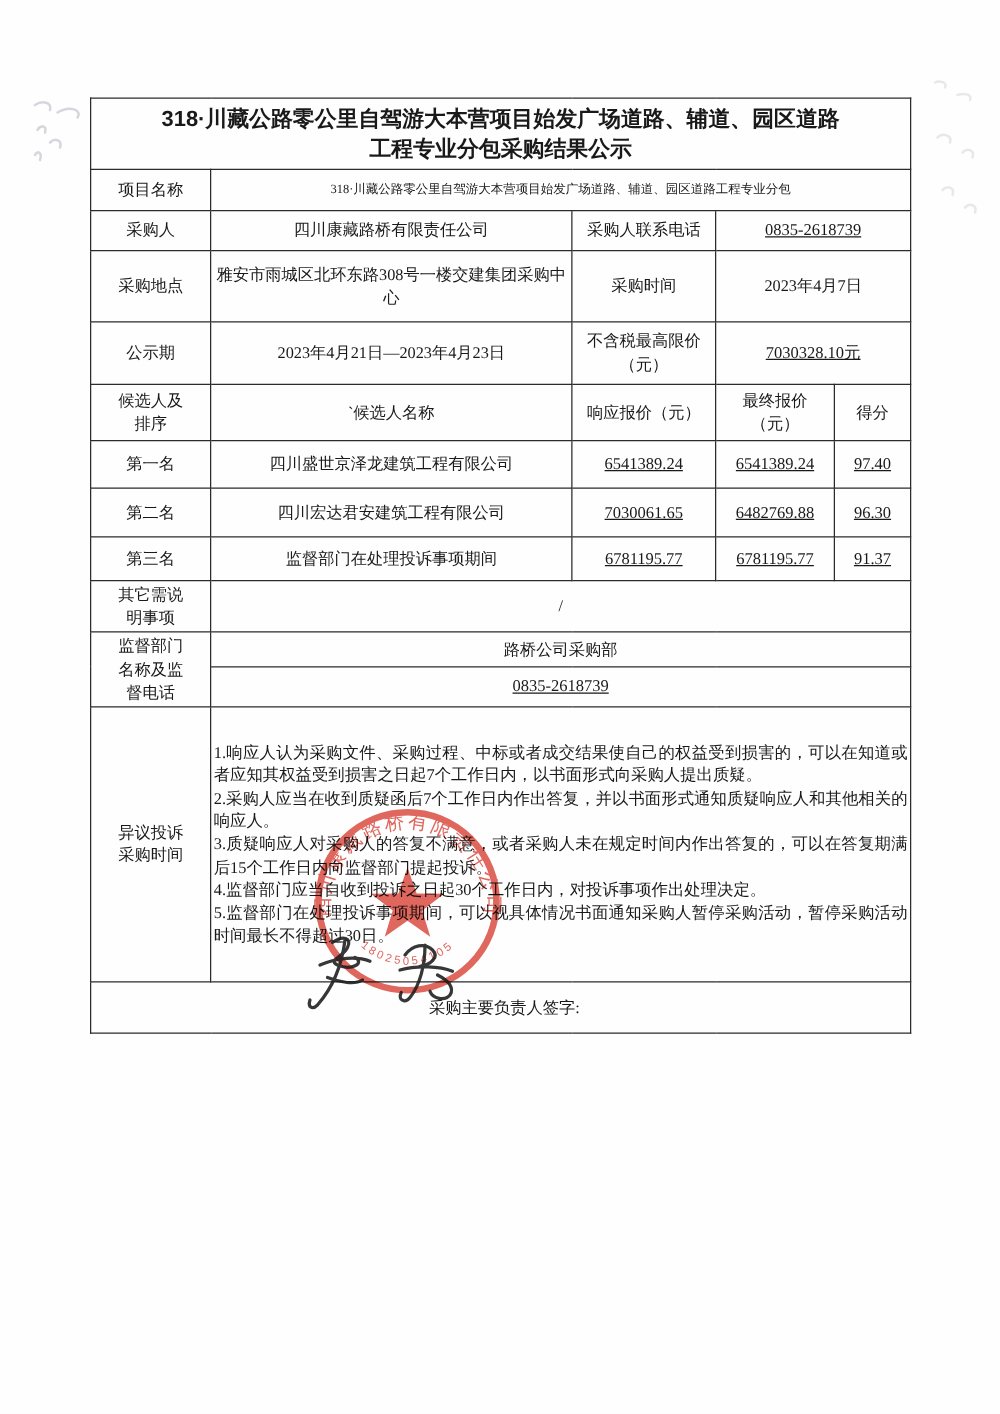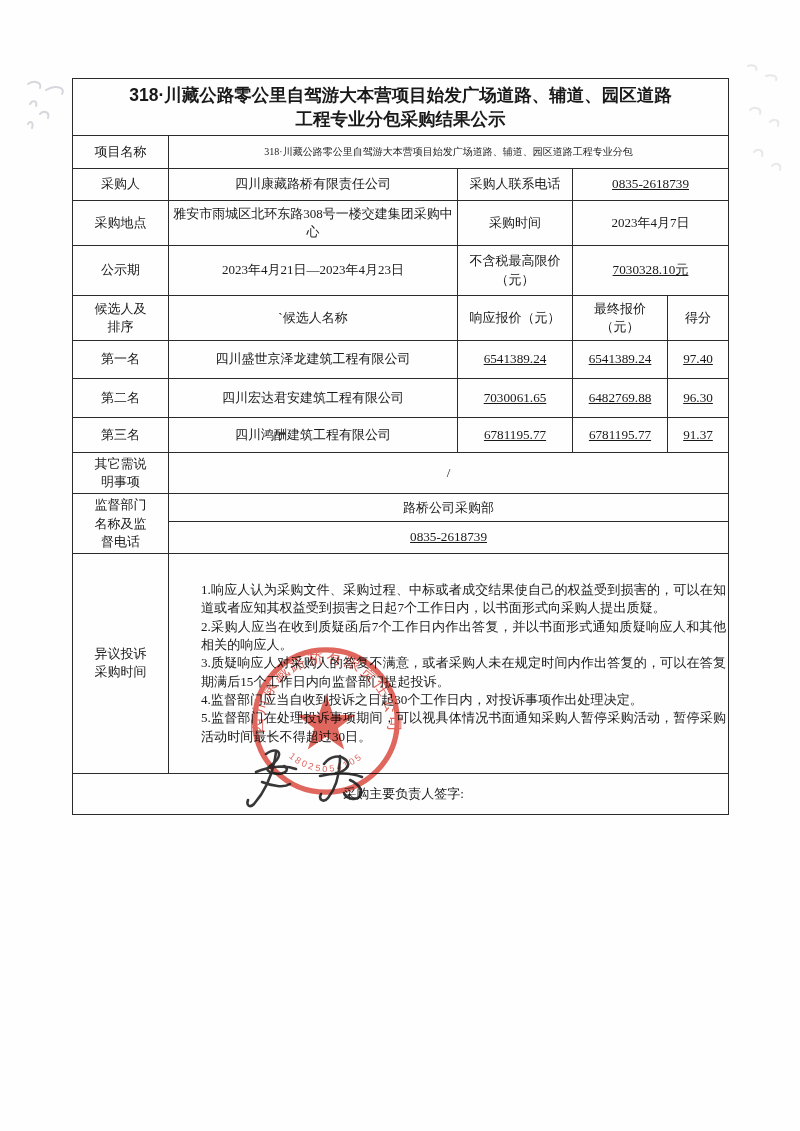--- a/index.html
+++ b/index.html
@@ -37,21 +37,21 @@
   td.lbl { white-space: pre-line; line-height: 1.45; margin-left: 43px; }
   td.val-left { text-align: left; margin-left: 14px; }
   td.project-val { text-align: left; font-size: 10px; letter-spacing: 0; padding-left: 7px; }
   td.addr-val { text-align: left; line-height: 1.5; }
   td.num { font-size: 13.2px; text-decoration: underline; }
   td.notice-cell {
     text-align: left; vertical-align: top;
     padding: 12px 8px 0 8px;
     font-size: 13.1px; line-height: 1.62;
   }
-  .notice-item { text-align: justify; margin-left: 30px; }
+  .notice-item { text-align: justify; }
 
   
   .seal {
     position: absolute; left: 249px; top: 644px; width: 154px; height: 154px;
     opacity: 0.82; mix-blend-mode: multiply; pointer-events: none;
   }
   
   .sig {
     position: absolute; left: 232px; top: 742px; width: 170px; height: 72px;
     pointer-events: none;
@@ -88,21 +88,21 @@
     </tr>
 
     <tr>
       <td class="lbl" style="height:32px">采购人</td>
       <td>四川康藏路桥有限责任公司</td>
       <td class="lbl">采购人联系电话</td>
       <td colspan="2" class="num">0835-2618739</td>
     </tr>
 
     <tr>
-      <td class="lbl" style="height:45px">采购地点</td>
+      <td class="lbl" style="height:57px">采购地点</td>
       <td class="addr-val">雅安市雨城区北环东路308号一楼交建集团采购中心</td>
       <td class="lbl">采购时间</td>
       <td colspan="2">2023年4月7日</td>
     </tr>
 
     <tr>
       <td class="lbl" style="height:50px">公示期</td>
       <td>2023年4月21日—2023年4月23日</td>
       <td class="lbl">不含税最高限价
 （元）</td>
@@ -128,21 +128,21 @@
     </tr>
     <tr>
       <td style="height:39px">第二名</td>
       <td>四川宏达君安建筑工程有限公司</td>
       <td class="num">7030061.65</td>
       <td class="num">6482769.88</td>
       <td class="num">96.30</td>
     </tr>
     <tr>
       <td style="height:35px">第三名</td>
-      <td>四川鸿酬建筑工程有限公司</td>
+      <td>监督部门在处理投诉事项期间</td>
       <td class="num">6781195.77</td>
       <td class="num">6781195.77</td>
       <td class="num">91.37</td>
     </tr>
 
     <tr>
       <td class="lbl" style="height:35px">其它需说
 明事项</td>
       <td colspan="4">/</td>
     </tr>

